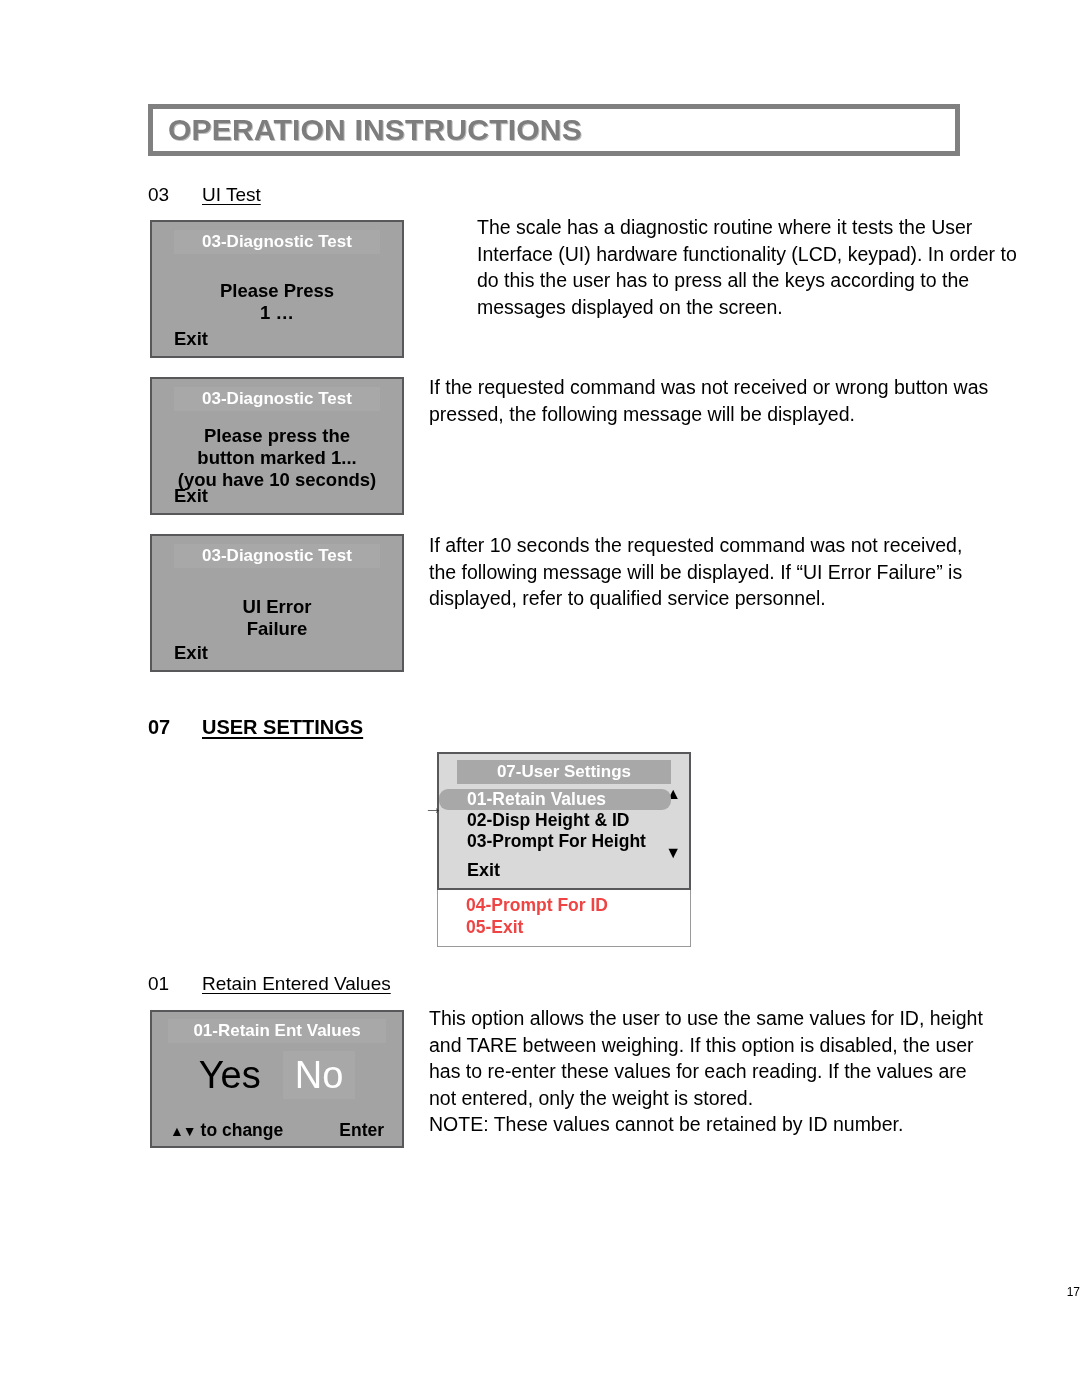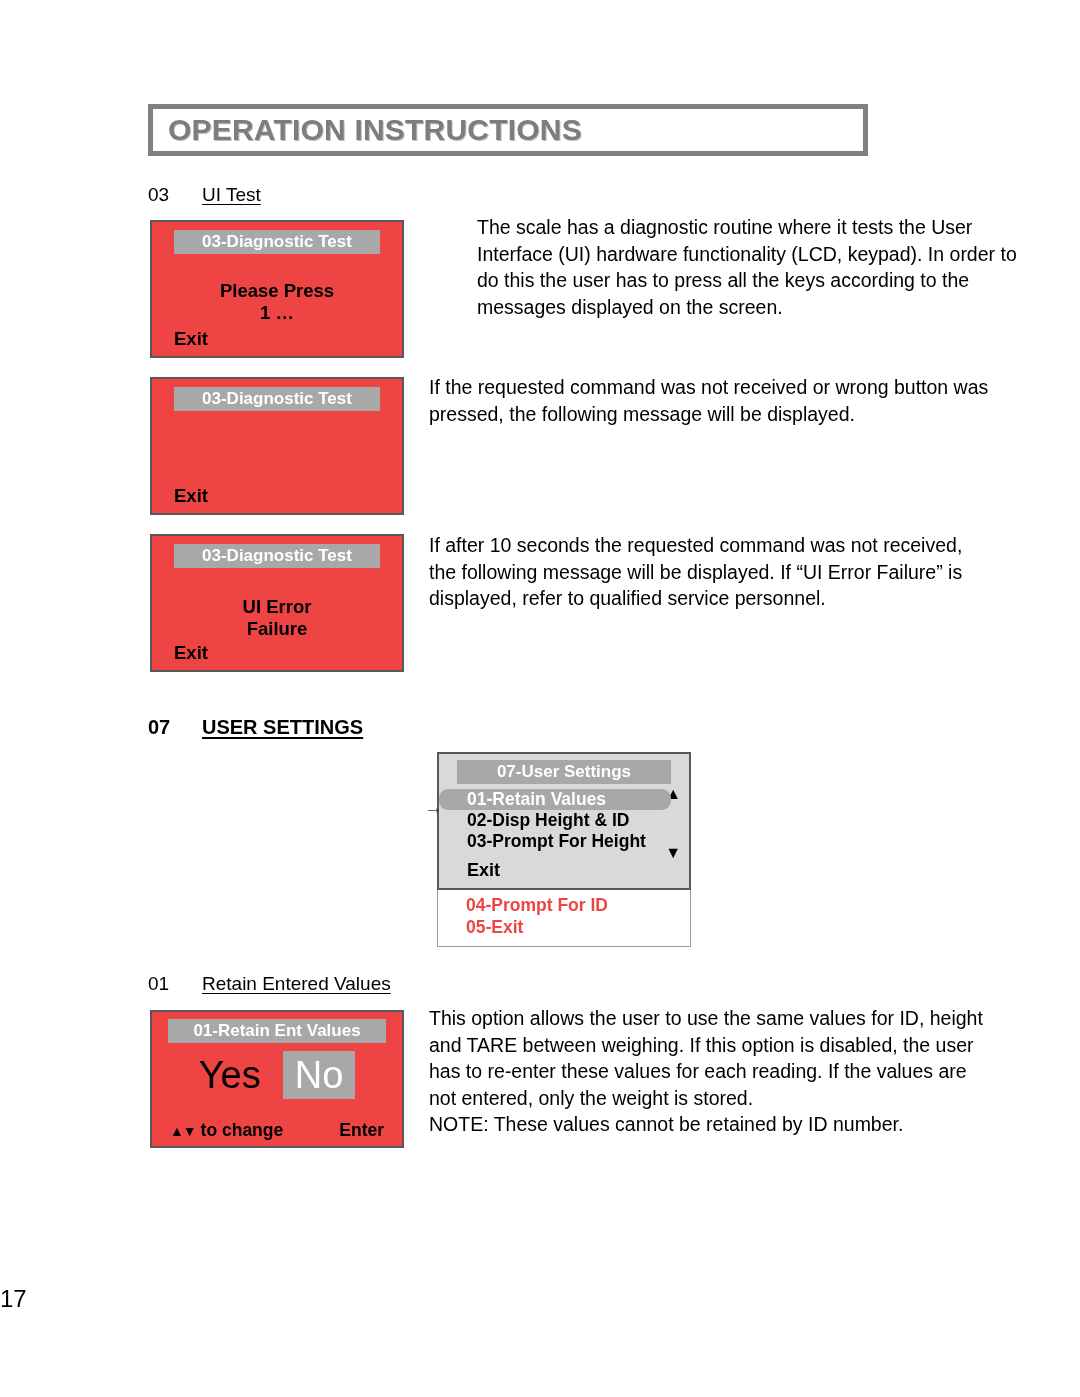--- a/index.html
+++ b/index.html
@@ -14,21 +14,21 @@
     font-family: "Liberation Sans", sans-serif;
     color: #000000;
     overflow: hidden;
   }
 
   
   .header-frame {
     position: absolute;
     left: 148px;
     top: 104px;
-    width: 720px;
+    width: 812px;
     height: 52px;
     border: 5px solid #808080;
     background: #ffffff;
     box-sizing: border-box;
   }
   .header-inner {
     position: absolute;
     left: 0; top: 0; right: 0; bottom: 0;
     border: 2px solid #ffffff;
     box-sizing: border-box;
@@ -73,21 +73,21 @@
     position: absolute;
     font-size: 19.5px;
     line-height: 26.5px;
     color: #000000;
     width: 562px;
   }
 
   
   .lcd {
     position: absolute;
-    background: #ef4444;
+    background: #a3a3a3;
     border: 2px solid #58585a;
     box-sizing: border-box;
   }
   .lcd-titlebar {
     background: #a8a8a8;
     color: #ffffff;
     font-weight: bold;
     font-size: 17px;
     text-align: center;
     line-height: 24px;
@@ -237,22 +237,22 @@
     font-size: 17.5px;
   }
   .yesno-hint .tri { font-size: 14px; letter-spacing: -1px; }
 
   
   #page-number {
     position: absolute;
     left: 0;
     right: 0;
     top: 1285px;
-    text-align: left;
-    font-size: 24px;
+    text-align: right;
+    font-size: 12px;
   }
 </style>
 </head>
 <body>
 
 <div class="header-frame">
   <div class="header-inner">
     <span class="header-title">OPERATION INSTRUCTIONS</span>
   </div>
 </div>
@@ -268,20 +268,25 @@
     <div>Please Press</div>
     <div>1 …</div>
   </div>
   <div class="lcd-exit">Exit</div>
 </div>
 
 <div class="para" style="left:429px; top:214px;margin-left:48px;">The scale has a diagnostic routine where it tests the User Interface (UI) hardware functionality (LCD, keypad). In order to do this the user has to press all the keys according to the messages displayed on the screen.</div>
 
 <div class="lcd" id="panel-timed">
   <div class="lcd-titlebar">03-Diagnostic Test</div>
+  <div class="lcd-body">
+    <div>Please press the</div>
+    <div>button marked 1...</div>
+    <div>(you have 10 seconds)</div>
+  </div>
   <div class="lcd-exit">Exit</div>
 </div>
 
 <div class="para" style="left:429px; top:374px;">If the requested command was not received or wrong button was pressed, the following message will be displayed.</div>
 
 <div class="lcd" id="panel-error">
   <div class="lcd-titlebar">03-Diagnostic Test</div>
   <div class="lcd-body">
     <div>UI Error</div>
     <div>Failure</div>

